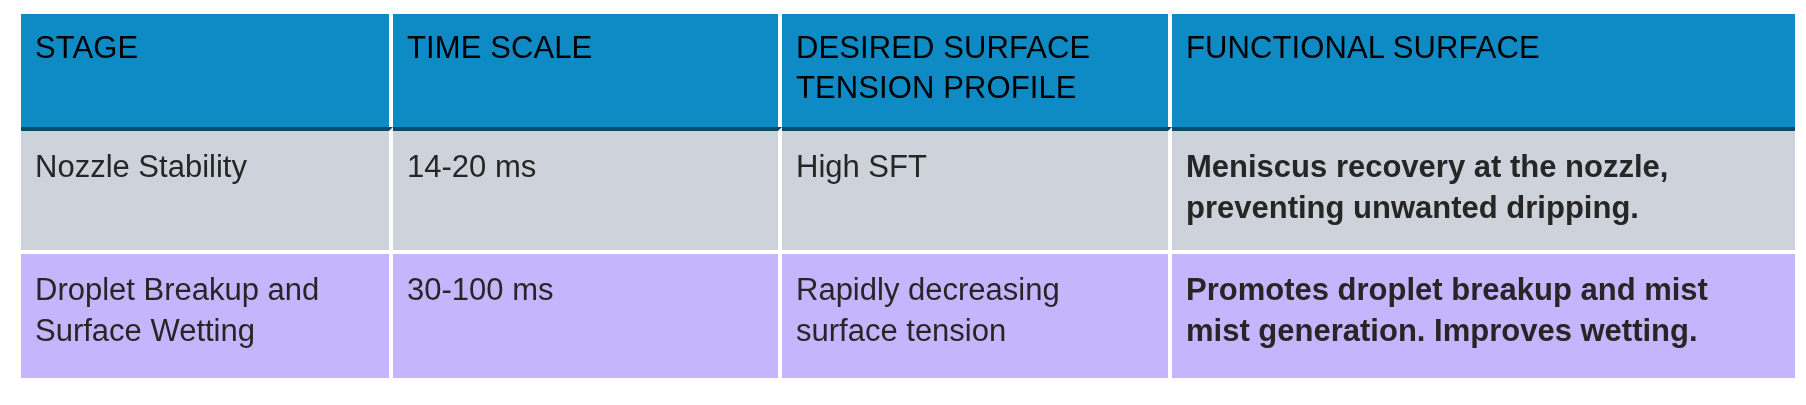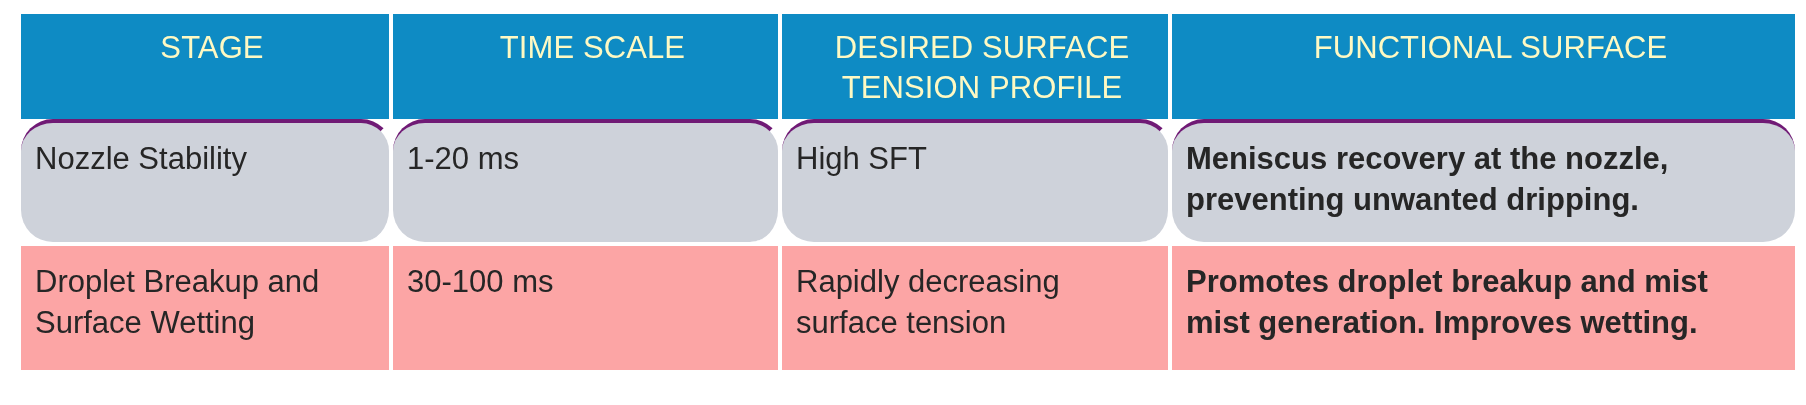--- a/index.html
+++ b/index.html
@@ -31,27 +31,27 @@
   }
 
   table.data-table col.c1 { width: 372px; }
   table.data-table col.c2 { width: 389px; }
   table.data-table col.c3 { width: 390px; }
   table.data-table col.c4 { width: 623px; }
 
   
   thead th {
     background: #0e8bc4;
-    color: #fef9c3;
+    color: #000000;
     font-size: 31px;
     font-weight: 400;
     line-height: 1.28;
-    text-align: center;
+    text-align: left;
     vertical-align: top;
-    padding: 14px 0 12px 14px;
+    padding: 14px 0 20px 14px;
     height: 83px;
     box-sizing: border-box;
     border-right: 4px solid #ffffff;
     letter-spacing: 0.1px;
   }
   thead th.last { border-right: none; }
 
   
   tbody td {
     font-size: 31px;
@@ -64,25 +64,25 @@
     box-sizing: border-box;
     border-right: 4px solid #ffffff;
   }
   tbody td.last { border-right: none; font-weight: bold; }
 
   tbody tr.row-alt td {
     background: #ced2da;
     height: 123px;
   }
   tbody tr.row-base td {
-    background: #fca5a5;
+    background: #c4b5fd;
     height: 128px;
   }
 
-  tbody tr.row-alt td { border-top: 4px solid #701a75; border-radius: 32px; }
+  tbody tr.row-alt td { border-top: 4px solid #0c4a6e; }
   tbody tr.row-base td { border-top: 4px solid #ffffff; }
 
   .cell-text { display: block; white-space: pre-line; }
 </style>
 </head>
 <body>
 
 <div id="table-wrap">
   <table class="data-table">
     <colgroup>
@@ -107,21 +107,21 @@
           <span class="cell-text">FUNCTIONAL SURFACE</span>
         </th>
       </tr>
     </thead>
     <tbody>
       <tr class="row-alt">
         <td>
           <span class="cell-text">Nozzle Stability</span>
         </td>
         <td>
-          <span class="cell-text">1-20  ms</span>
+          <span class="cell-text">14-20  ms</span>
         </td>
         <td>
           <span class="cell-text">High SFT</span>
         </td>
         <td class="last">
           <span class="cell-text">Meniscus recovery at the nozzle, preventing unwanted dripping.</span>
         </td>
       </tr>
       <tr class="row-base">
         <td>

